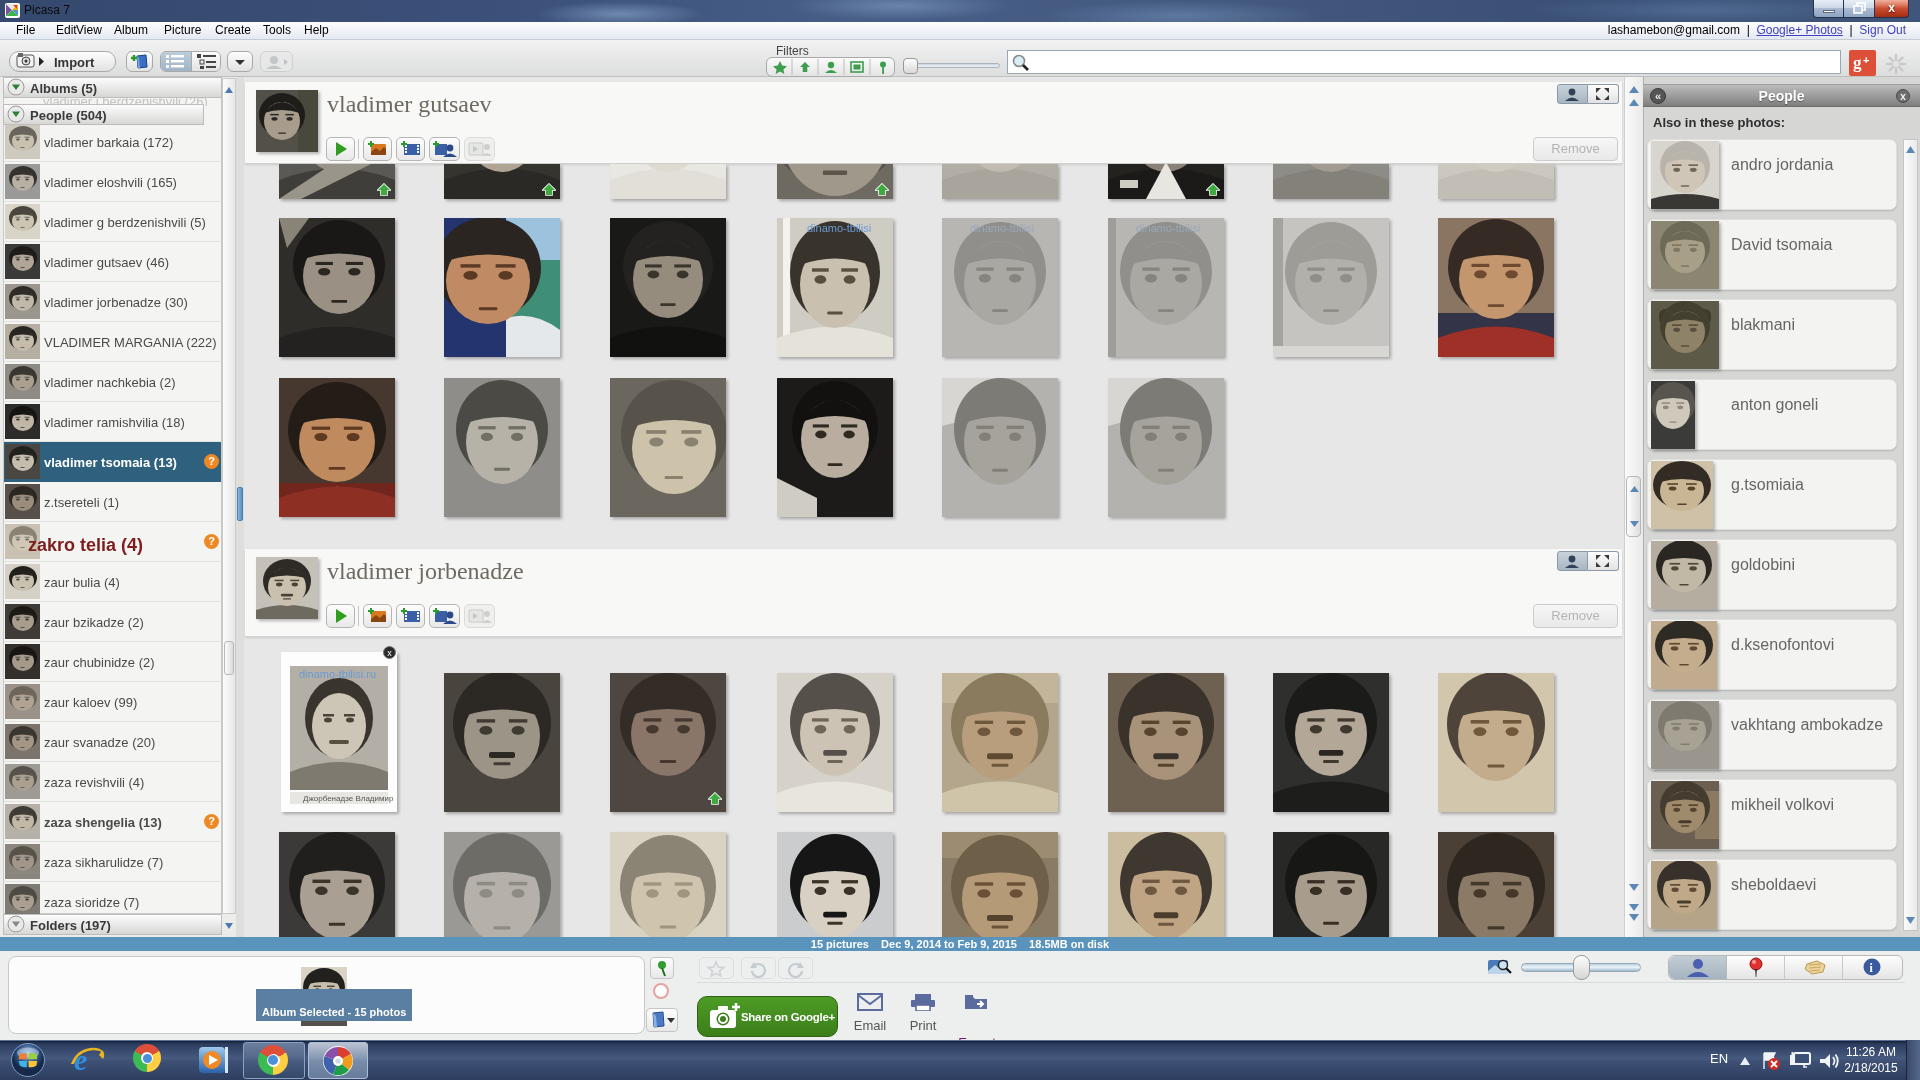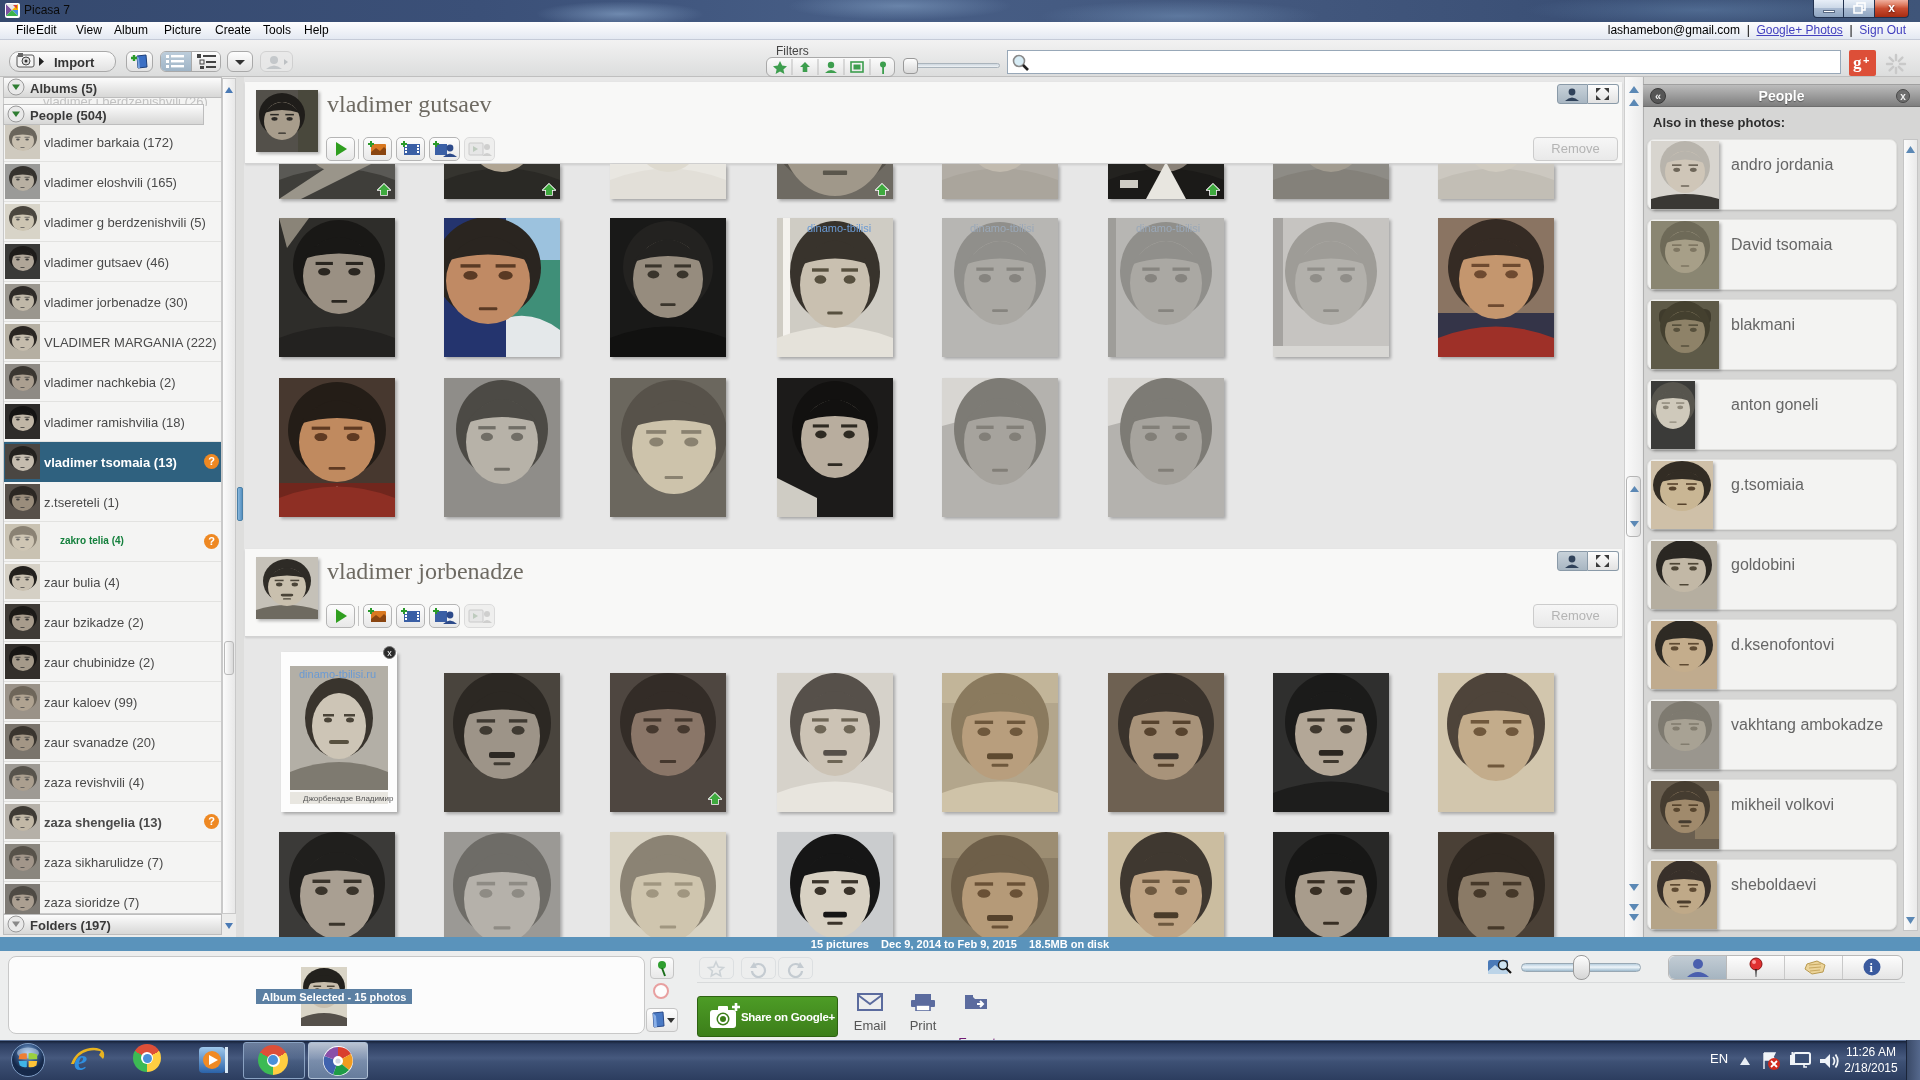--- a/index.html
+++ b/index.html
@@ -33,21 +33,21 @@
           <rect x="13" y="3" width="8" height="7" fill="none" stroke="#fff" stroke-width="1.6"></rect>
           <rect x="10" y="6" width="8" height="7" fill="#b9c8da" stroke="#fff" stroke-width="1.6"></rect>
         </svg>
       </div>
  <div class="ab" style="left:62px;top:0;width:34px;height:18px;background:linear-gradient(#f0b09f 0%,#dd7a5f 30%,#c94d31 50%,#a72c12 100%);border:1px solid #22324f;border-top:none;border-left:none;border-radius:0 0 4px 0;color:#fff;font-weight:bold;font-size:12px;text-align:center;line-height:16px;text-shadow:0 1px 2px #5a1005">x</div>
 </div>
 
 <div class="ab" style="left:0;top:22px;width:1920px;height:18px;background:linear-gradient(#fdfdfe,#e4e9f2);border-bottom:1px solid #c5cbd8">
  <div class="ab" style="left:0;top:1px;font-size:12px;color:#000">
   <span style="position:absolute;left:16px">File</span>
-  <span style="position:absolute;left:36px">Edit</span>
+  <span style="position:absolute;left:56px">Edit</span>
   <span style="position:absolute;left:76px">View</span>
   <span style="position:absolute;left:114px">Album</span>
   <span style="position:absolute;left:164px">Picture</span>
   <span style="position:absolute;left:215px">Create</span>
   <span style="position:absolute;left:263px">Tools</span>
   <span style="position:absolute;left:304px">Help</span>
  </div>
  <div class="ab" style="right:14px;top:1px;font-size:12px;color:#000">lashamebon@gmail.com &nbsp;|&nbsp; <span style="color:#4340bf;text-decoration:underline">Google+ Photos</span> &nbsp;|&nbsp; <span style="color:#4340bf;">Sign Out</span></div>
 </div>
 
@@ -302,21 +302,21 @@
           <rect width="35" height="35" fill="#c9c2b2"></rect>
           <ellipse cx="18" cy="14" rx="14" ry="12" fill="#8a8274"></ellipse>
           <ellipse cx="18" cy="17" rx="11" ry="10" fill="#cfc6b4"></ellipse>
           <path d="M7 12 Q18 0 28 12 Q18 9 7 12 Z" fill="#8a8274"></path>
           <ellipse cx="12.9" cy="15.5" rx="1.8" ry="1.1" fill="#666"></ellipse>
           <ellipse cx="22.1" cy="15.5" rx="1.8" ry="1.1" fill="#666"></ellipse>
           <rect x="10.3" y="12.8" width="5.2" height="0.8" fill="#666"></rect>
           <rect x="19.5" y="12.8" width="5.2" height="0.8" fill="#666"></rect>
           <rect x="15.1" y="23.3" width="4.8" height="0.7" rx="1" fill="#666"></rect>
         </svg></div>
-      <div class="ab" style="left:60px;top:458px;font-size:10px;font-weight:bold;color:#15803d;z-index:2">zakro telia (4)</div>
+      <div class="ab" style="left:28px;top:458px;font-size:18px;font-weight:bold;color:#7f1d1d;z-index:2">zakro telia (4)</div>
       <div class="ab" style="left:204px;top:457px;width:15px;height:15px;border-radius:50%;background:#ee8822;color:#fff;font-size:11px;font-weight:bold;text-align:center;line-height:15px;z-index:3">?</div>
       <div class="ab" style="left:4px;top:484px;width:217px;height:1px;background:#e2e2e0;z-index:1"></div>
       <div style="position:absolute;left:5px;top:487px;width:35px;height:35px;z-index:2;font-size:0"><svg xmlns="http://www.w3.org/2000/svg" width="35" height="35" viewBox="0 0 35 35" preserveAspectRatio="none">
           <rect width="35" height="35" fill="#d5d0c5"></rect>
           <ellipse cx="18" cy="14" rx="14" ry="12" fill="#22201d"></ellipse>
           <ellipse cx="18" cy="17" rx="11" ry="10" fill="#c9c0b0"></ellipse>
           <path d="M7 12 Q18 0 28 12 Q18 9 7 12 Z" fill="#22201d"></path>
           <ellipse cx="12.9" cy="15.5" rx="1.8" ry="1.1" fill="#444"></ellipse>
           <ellipse cx="22.1" cy="15.5" rx="1.8" ry="1.1" fill="#444"></ellipse>
           <rect x="10.3" y="12.8" width="5.2" height="0.8" fill="#444"></rect>
@@ -1268,21 +1268,21 @@
           <ellipse cx="23" cy="20" rx="21" ry="19" fill="#23211d"></ellipse>
           <path d="M0 59 L0 51 Q23 41 46 51 L46 59 Z" fill="#55504a"></path>
           <ellipse cx="23" cy="25" rx="16" ry="16" fill="#c9bfae"></ellipse>
           <path d="M7 17 Q23 -1 39 17 Q23 13 7 17 Z" fill="#23211d"></path>
           <ellipse cx="16.2" cy="22.8" rx="2.7" ry="1.6" fill="#3f382c"></ellipse>
           <ellipse cx="29.8" cy="22.8" rx="2.7" ry="1.6" fill="#3f382c"></ellipse>
           <rect x="12.4" y="18.6" width="7.7" height="1.3" fill="#3f382c"></rect>
           <rect x="25.9" y="18.6" width="7.7" height="1.3" fill="#3f382c"></rect>
           <rect x="19.5" y="34.8" width="7.1" height="1.1" rx="1" fill="#3f382c"></rect>
         </svg></div>
-      <div class="ab" style="left:256px;top:38px;height:15px;background:#5b7fa2;color:#fff;font-size:11px;font-weight:bold;text-align:center;line-height:15px;z-index:6;white-space:nowrap;padding:1px 6px">Album Selected - 15 photos</div>
+      <div class="ab" style="left:256px;top:38px;height:15px;background:#5b7fa2;color:#fff;font-size:11px;font-weight:bold;text-align:center;line-height:15px;z-index:6;white-space:nowrap;padding:16px 6px">Album Selected - 15 photos</div>
 <div class="ab" style="left:650px;top:6px;width:24px;height:22px;background:linear-gradient(#fdfdfd,#e8e8e8);border:1px solid #c5c5c5;border-radius:4px">
  <svg width="22" height="20">
           <circle cx="11" cy="7" r="4" fill="#2f9e2f"></circle>
           <path d="M11 10 L14 18" stroke="#1a6e1a" stroke-width="2"></path>
         </svg></div>
 <div class="ab" style="left:653px;top:32px;width:16px;height:16px;border-radius:50%;border:2px solid #e8a0a0;background:#fdfdfd"></div>
 <div class="ab" style="left:646px;top:57px;width:32px;height:24px;background:linear-gradient(#fdfdfd,#e8e8e8);border:1px solid #c5c5c5;border-radius:4px">
  <svg width="30" height="22">
           <path d="M6 4 L16 3 L17 17 L7 18 Z" fill="#4a7ac4" stroke="#2a4a8a"></path>
           <path d="M6 4 L9 7 L10 18 L7 18 Z" fill="#8ab0e8"></path>
@@ -1298,21 +1298,21 @@
           <path d="M11 9 A6.5 6.5 0 1 1 10 13" fill="none" stroke="#c4cbd1" stroke-width="2.2"></path>
           <path d="M12 4 L8 10 L15 10 Z" fill="#c4cbd1"></path>
         </svg></div>
 <div class="ab" style="left:778px;top:6px;width:35px;height:22px;border:1px solid #dcdfe1;border-radius:5px">
  <svg width="33" height="20">
           <path d="M22 9 A6.5 6.5 0 1 0 23 13" fill="none" stroke="#c4cbd1" stroke-width="2.2"></path>
           <path d="M21 4 L25 10 L18 10 Z" fill="#c4cbd1"></path>
         </svg></div>
 <div class="ab" style="left:697px;top:31px;width:1208px;height:1px;background:#d8dadb"></div>
 
-<div class="ab" style="left:697px;top:45px;width:141px;height:41px;background:linear-gradient(#4d9c26,#3c7e1a);border:1px solid #2e6212;border-radius:3px">
+<div class="ab" style="left:697px;top:45px;width:141px;height:41px;background:linear-gradient(#4d9c26,#3c7e1a);border:1px solid #2e6212;border-radius:10px">
  <svg width="40" height="39" style="position:absolute;left:8px;top:0">
           <rect x="4" y="13" width="26" height="18" rx="3" fill="#fff"></rect>
           <rect x="12" y="9" width="10" height="5" rx="1" fill="#fff"></rect>
           <circle cx="17" cy="22" r="6.5" fill="#3c7e1a"></circle>
           <circle cx="17" cy="22" r="4" fill="none" stroke="#fff" stroke-width="2"></circle>
           <path d="M30 6 L30 14 M26 10 L34 10" stroke="#fff" stroke-width="2.6"></path>
         </svg>
  <span style="position:absolute;left:43px;top:14px;font-size:11.5px;font-weight:bold;color:#fff;white-space:nowrap;letter-spacing:-0.3px">Share on Google+</span>
 </div>
 

